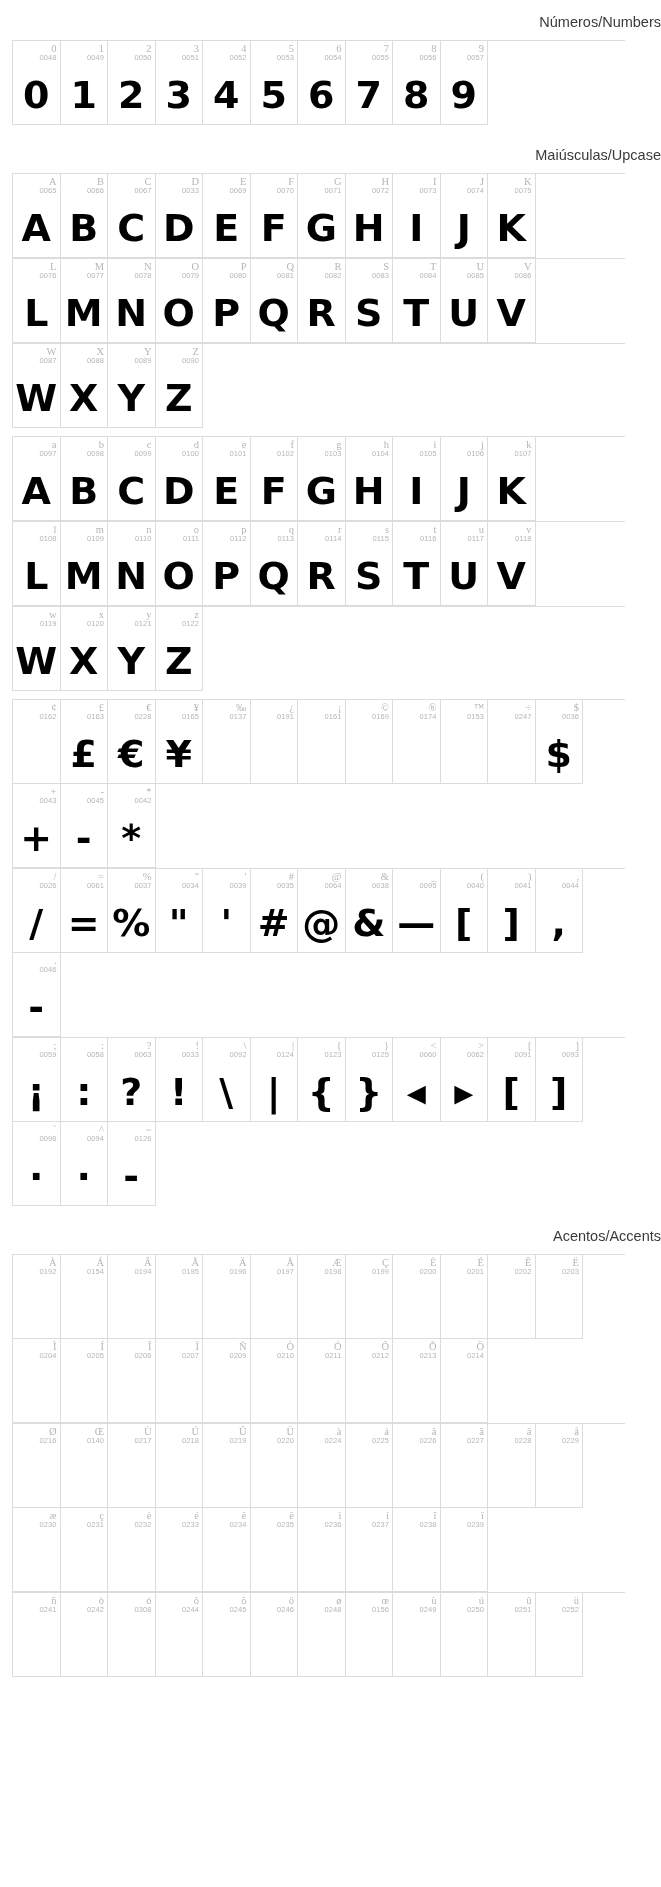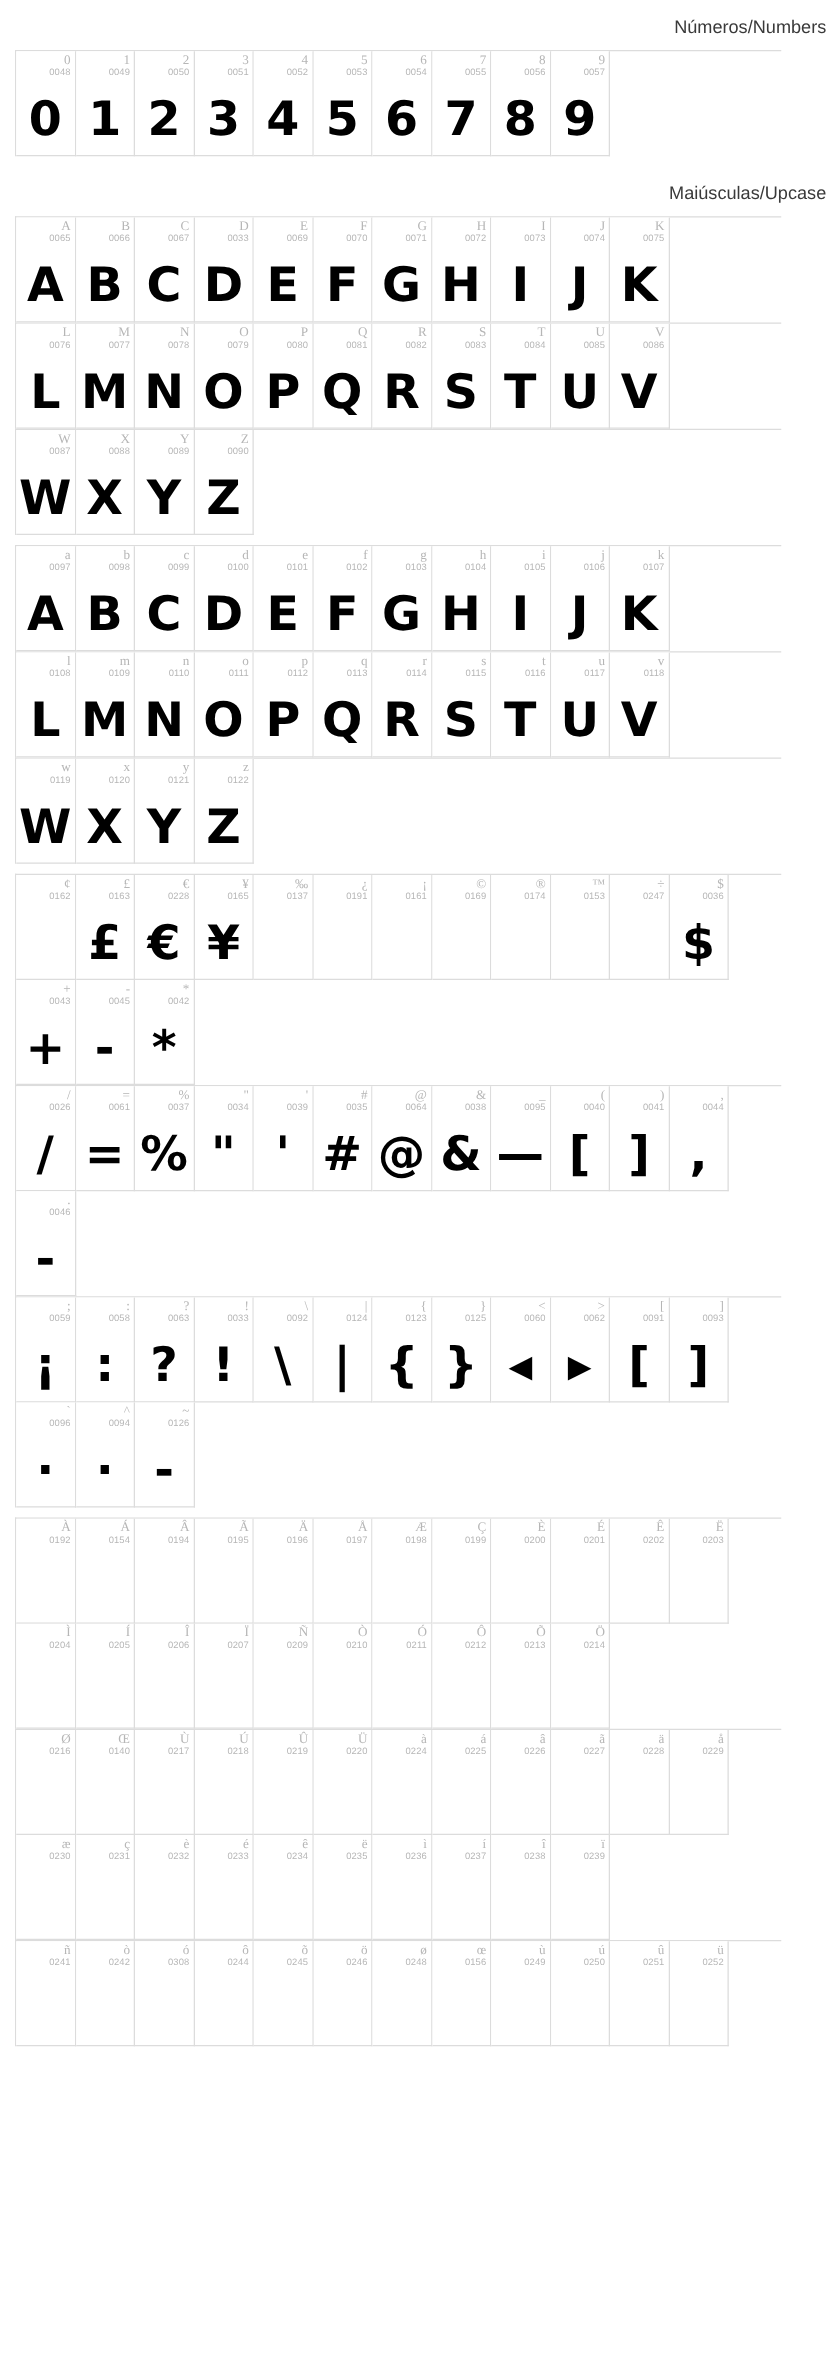--- a/index.html
+++ b/index.html
@@ -836,20 +836,21 @@
           <div class="meta">
             <span class="ch">~</span>
             <span class="code">0126</span>
           </div>
           <div class="glyph">-</div>
         </div>
       </div>
       <div class="spacer"></div>
     </div>
     <div class="section">
+      <div class="section-title">Acentos/Accents</div>
       <div class="grid accents">
         <div class="cell empty">
           <div class="meta">
             <span class="ch">À</span>
             <span class="code">0192</span>
           </div>
           <div class="glyph"></div>
         </div>
         <div class="cell empty">
           <div class="meta">

